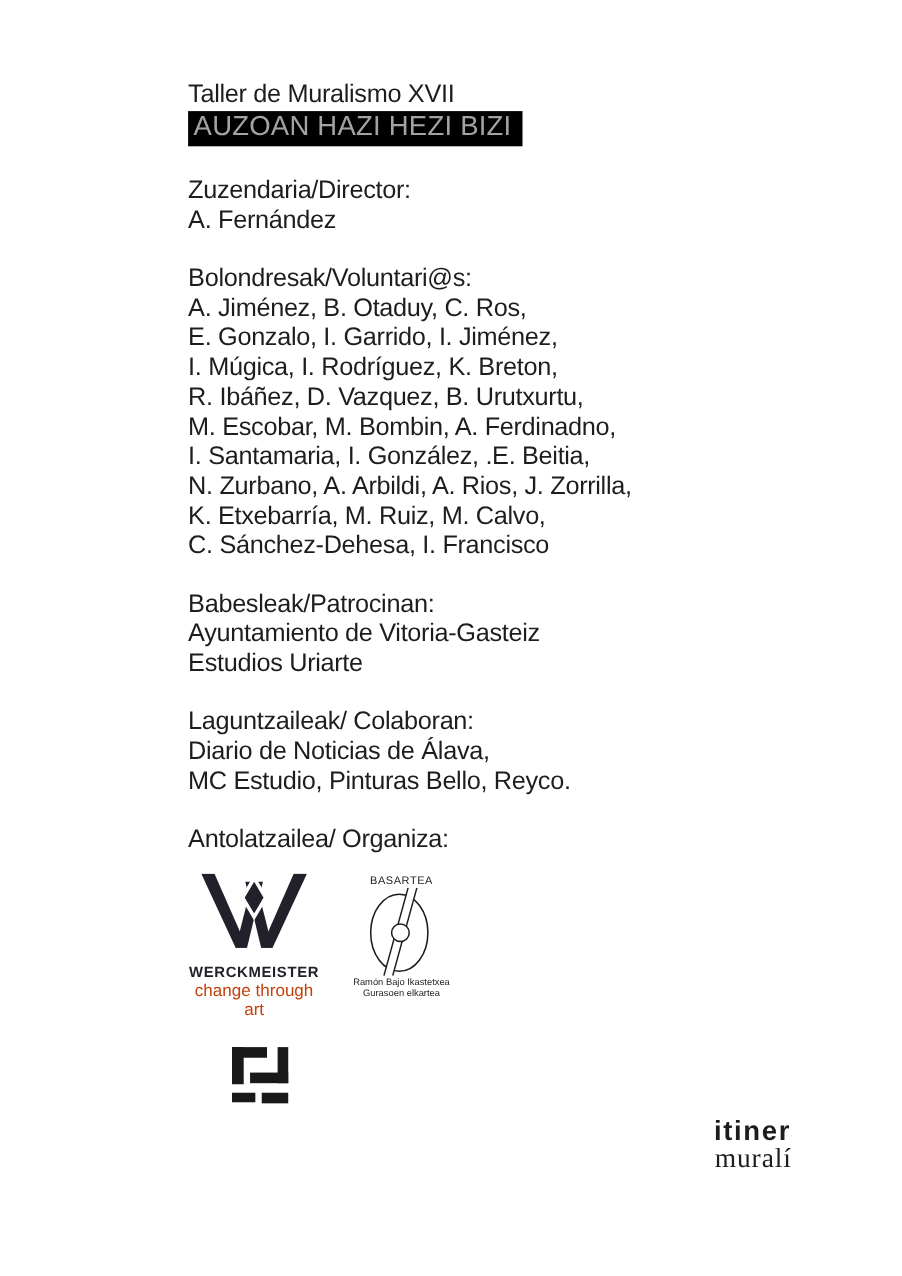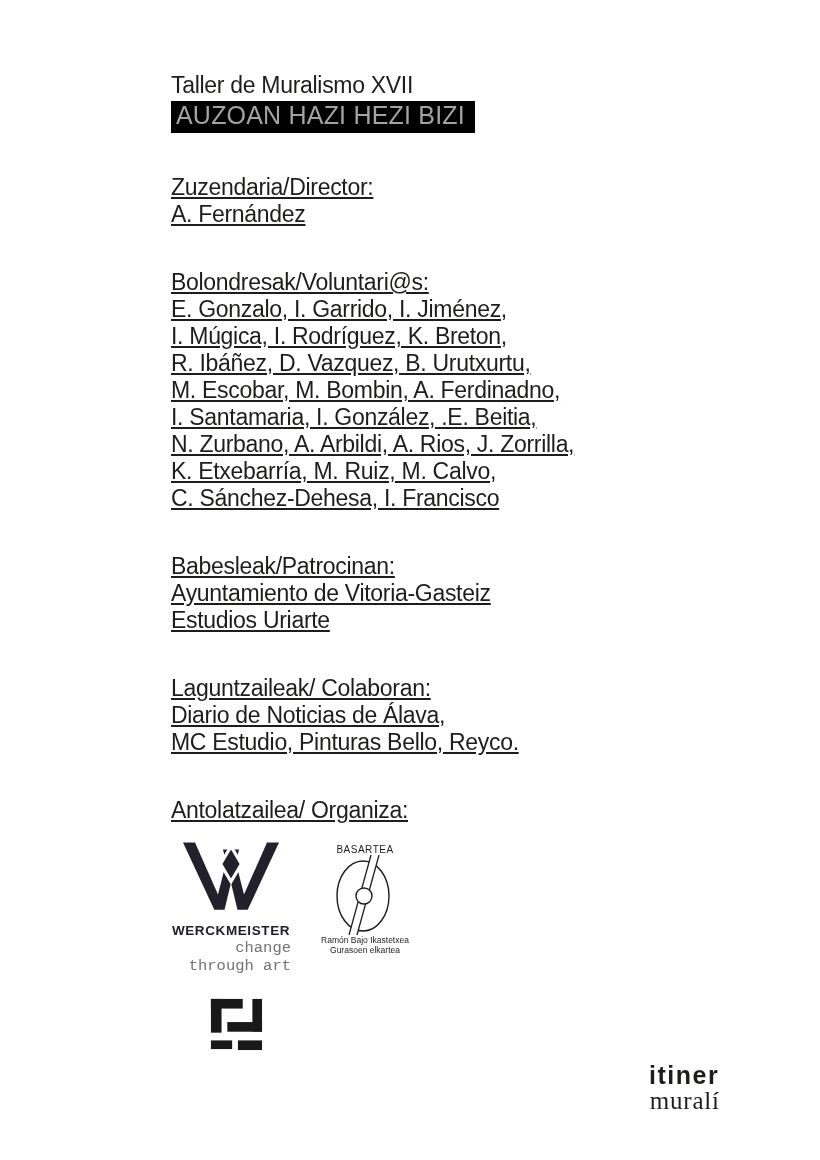--- a/index.html
+++ b/index.html
@@ -8,27 +8,27 @@
     font-family:"Liberation Sans", sans-serif; color:#1d1d1b; overflow:hidden;
   }
   .content { position:absolute; left:171px; top:72px; width:600px; }
   .content p { margin:0; font-size:23px; line-height:27px; letter-spacing:-0.3px; }
   .title { font-size:24px; }
   .banner {
     display:inline-block; background:#000000; color:#a3a3a3;
     padding:1px 10px 4px 5px; margin-top:2px;
     font-size:25px; line-height:27px; letter-spacing:0.2px;
   }
-  .block { margin-top:41px;text-decoration:underline; }
+  .block { margin-top:26px; }
 
   
   .logos-row { display:flex; gap:24px; align-items:flex-start; margin-top:18px; }
   .werck { width:120px; text-align:center; }
   .werck-name { margin-top:9px; font-size:13.5px; font-weight:bold; letter-spacing:0.6px; color:#22202a; }
-  .werck-tag  { font-family:Liberation Mono, monospace; font-size:15.5px; color:#737373; margin-top:1px;text-align:right; }
+  .werck-tag  { font-family:Liberation Sans, sans-serif; font-size:15.5px; color:#c2410c; margin-top:1px; }
   .basartea { width:100px; text-align:center; padding-top:2px; }
   .bas-name { font-size:10px; font-weight:normal; letter-spacing:0.5px; }
   .bas-sub  { font-size:8.5px; line-height:10px; }
   .bas-svg  { display:block; margin:0 auto; }
 
   .website { margin-top:24px; font-size:24px; letter-spacing:-0.2px; }
 
   .itin { margin-top:22px;text-align:right; }
   .itin-mark { margin-left:38px; display:block; }
   .itin-line1 { margin-top:11px; margin-left:6px; font-size:25px; font-weight:bold; letter-spacing:1.5px; line-height:26px; }
@@ -45,20 +45,21 @@
       <span>AUZOAN HAZI HEZI BIZI</span>
     </div>
 
     <section class="block">
       <p>Zuzendaria/Director:</p>
       <p>A. Fernández</p>
     </section>
 
     <section class="block">
       <p>Bolondresak/Voluntari@s:</p>
+      <p>A. Jiménez, B. Otaduy, C. Ros,</p>
       <p>E. Gonzalo, I. Garrido, I. Jiménez,</p>
       <p>I. Múgica, I. Rodríguez, K. Breton,</p>
       <p>R. Ibáñez, D. Vazquez, B. Urutxurtu,</p>
       <p>M. Escobar, M. Bombin, A. Ferdinadno,</p>
       <p>I. Santamaria, I. González, .E. Beitia,</p>
       <p>N. Zurbano, A. Arbildi, A. Rios, J. Zorrilla,</p>
       <p>K. Etxebarría, M. Ruiz, M. Calvo,</p>
       <p>C. Sánchez-Dehesa, I. Francisco</p>
     </section>
 

